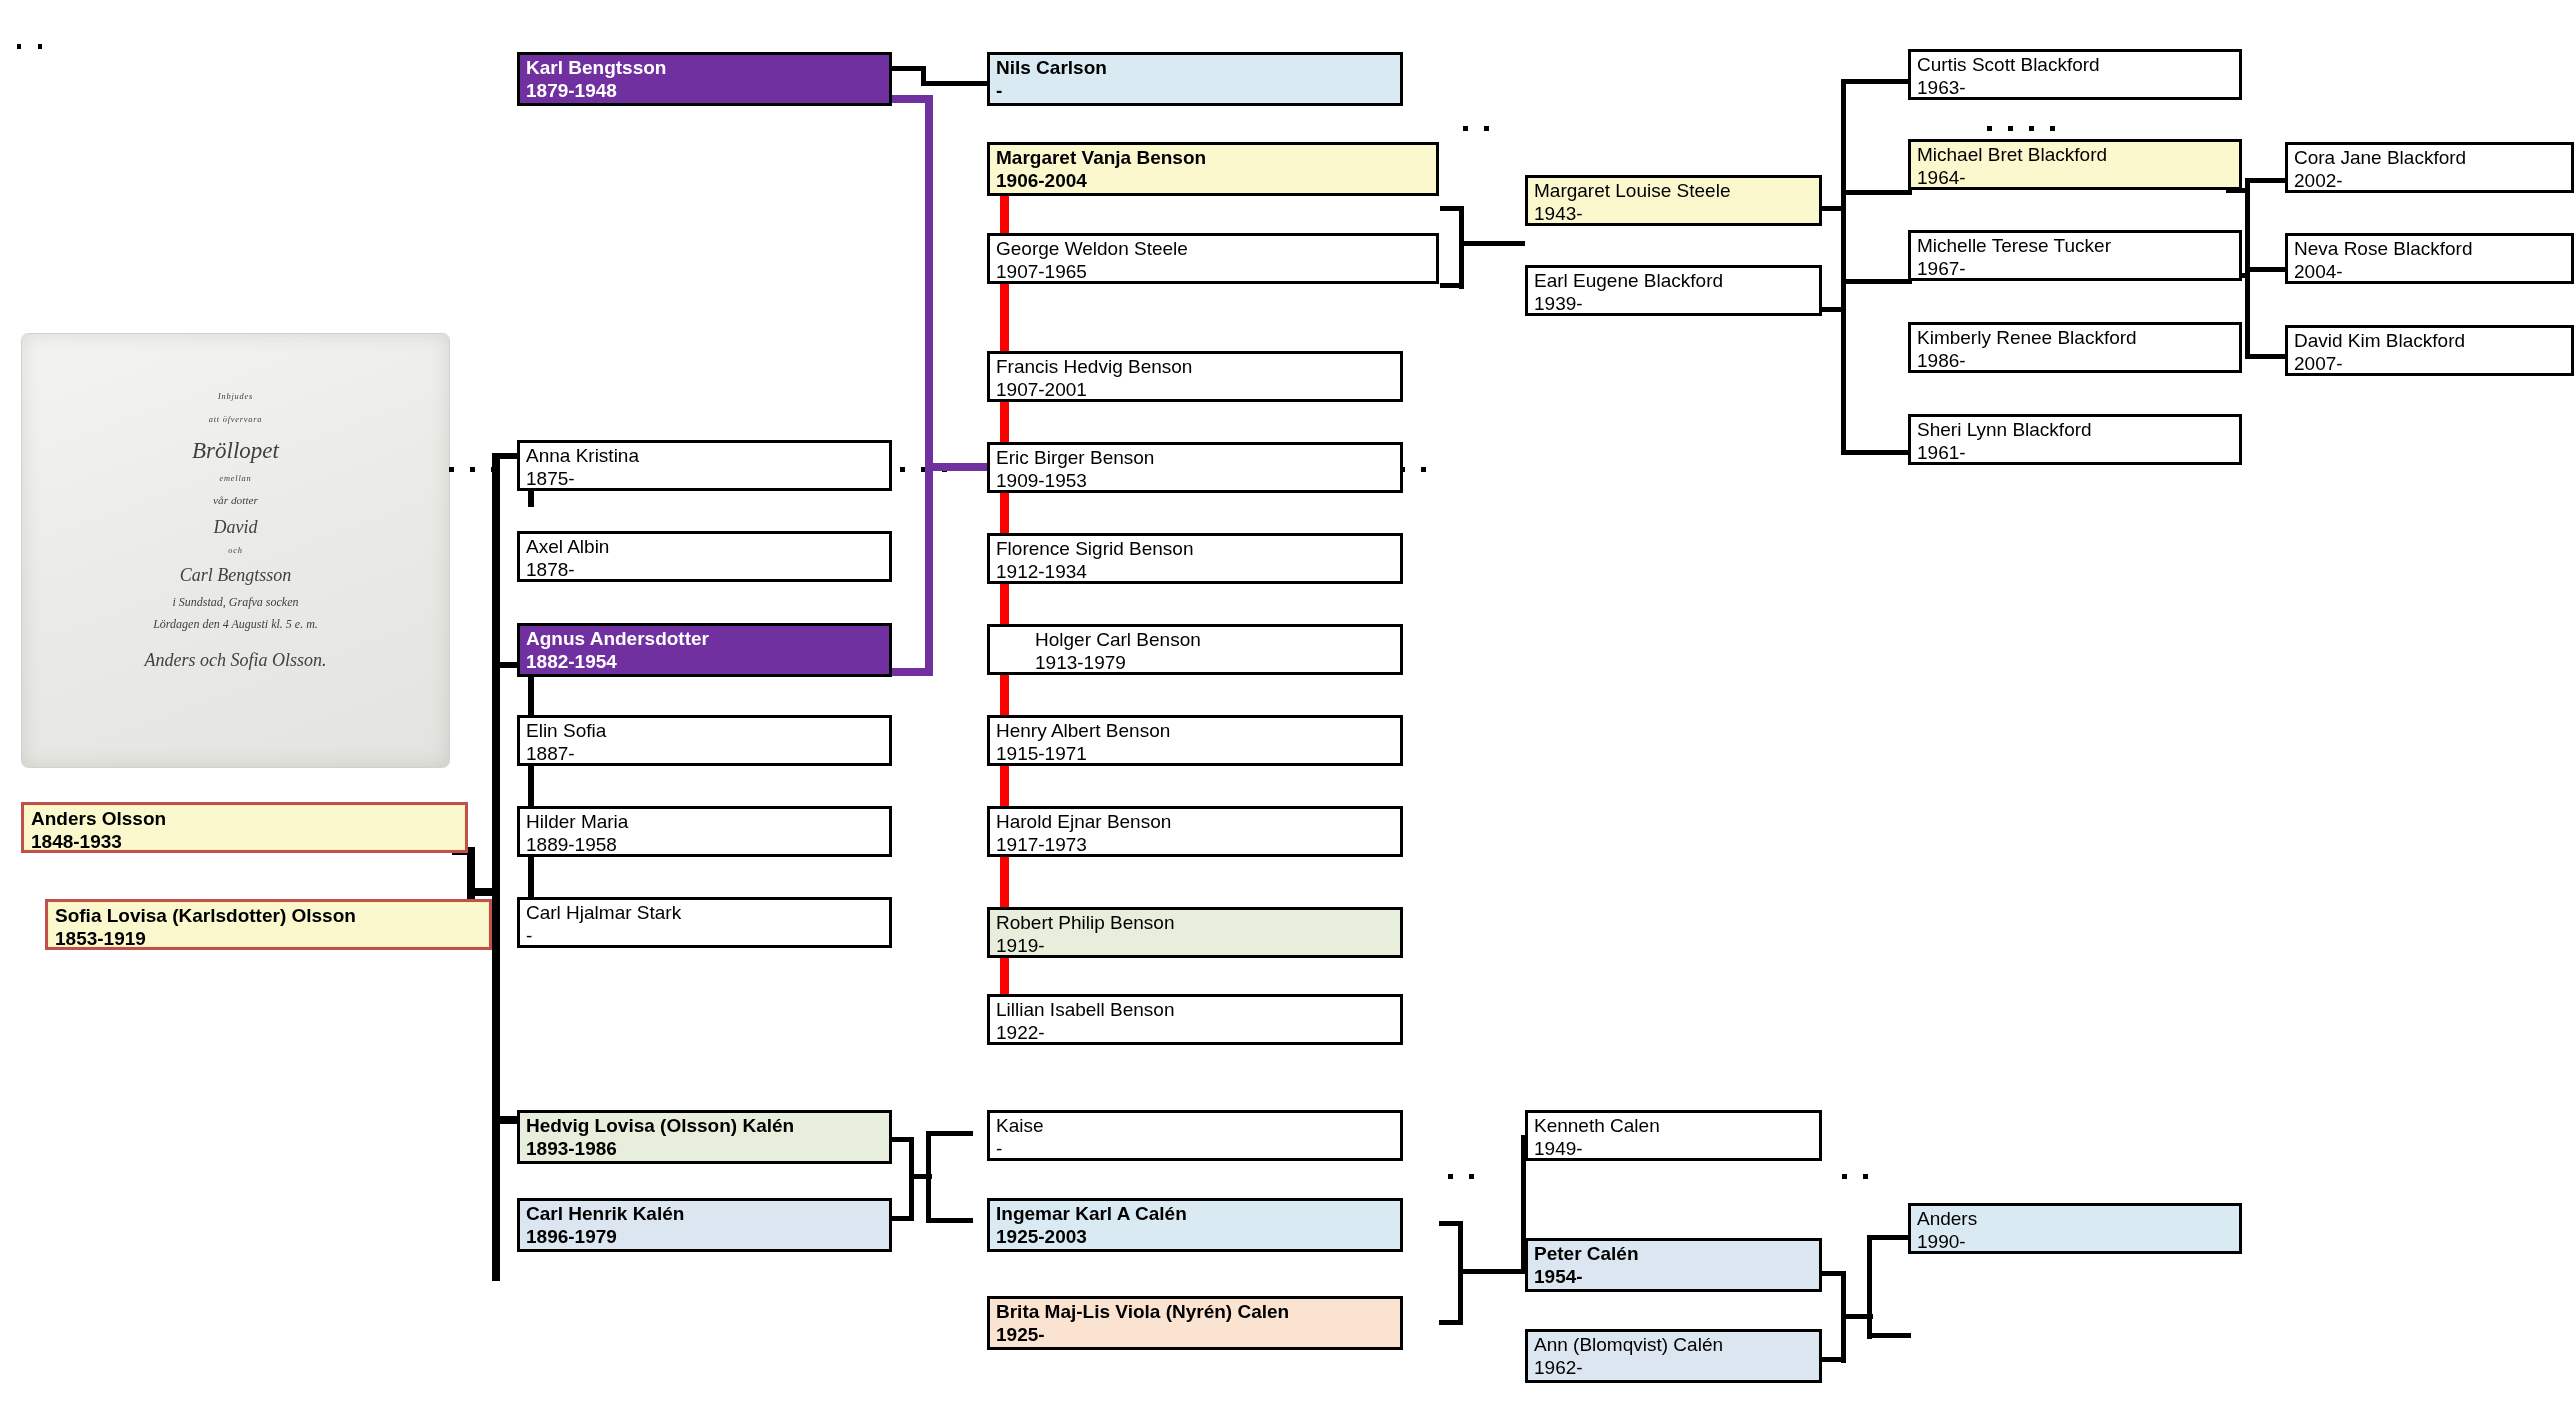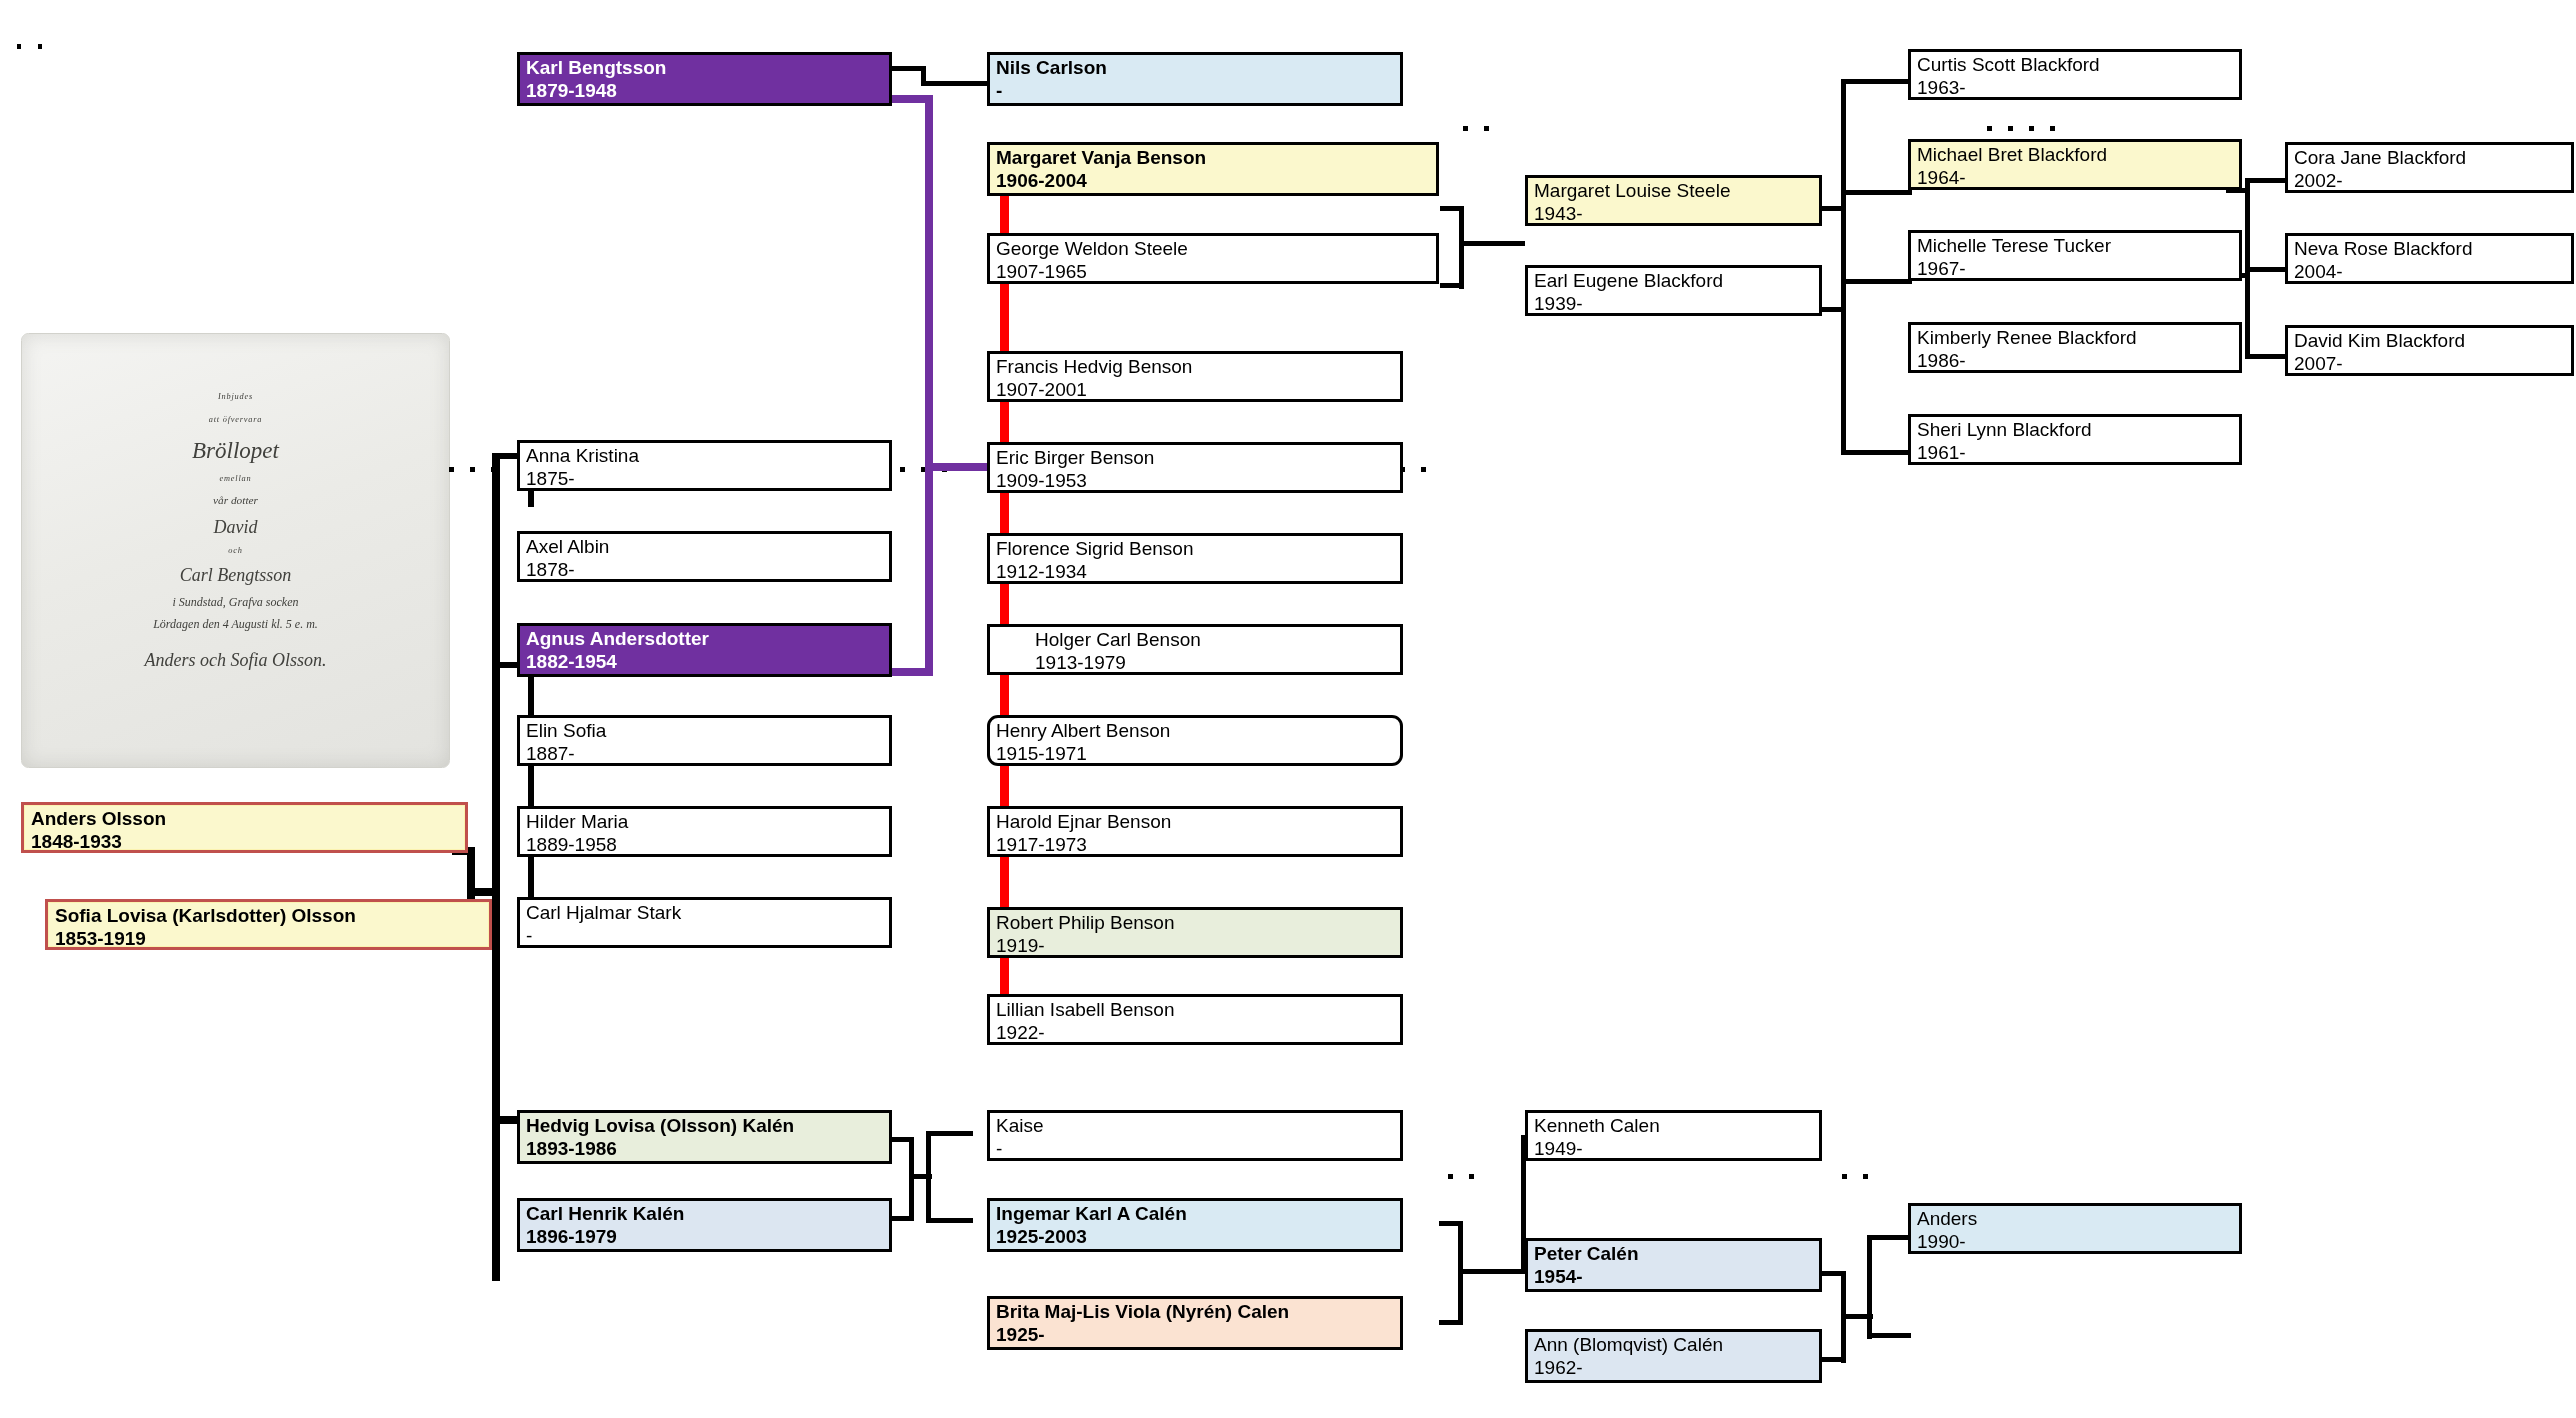--- a/index.html
+++ b/index.html
@@ -265,21 +265,21 @@
     <div class="dt">1909-1953</div>
   </div>
   <div class="pbox f-white" style="left:987px;top:533px;width:416px;height:51px;">
     <div class="nm">Florence Sigrid Benson</div>
     <div class="dt">1912-1934</div>
   </div>
   <div class="pbox f-white" style="left:987px;top:624px;width:416px;height:51px;padding-left:45px;">
     <div class="nm">Holger Carl Benson</div>
     <div class="dt">1913-1979</div>
   </div>
-  <div class="pbox f-white" style="left:987px;top:715px;width:416px;height:51px;border-radius:11px;">
+  <div class="pbox f-white" style="left:987px;top:715px;width:416px;height:51px;">
     <div class="nm">Henry Albert Benson</div>
     <div class="dt">1915-1971</div>
   </div>
   <div class="pbox f-white" style="left:987px;top:806px;width:416px;height:51px;">
     <div class="nm">Harold Ejnar Benson</div>
     <div class="dt">1917-1973</div>
   </div>
   <div class="pbox f-green" style="left:987px;top:897px;width:416px;height:51px;margin-top:10px;">
     <div class="nm">Robert Philip Benson</div>
     <div class="dt">1919-</div>

